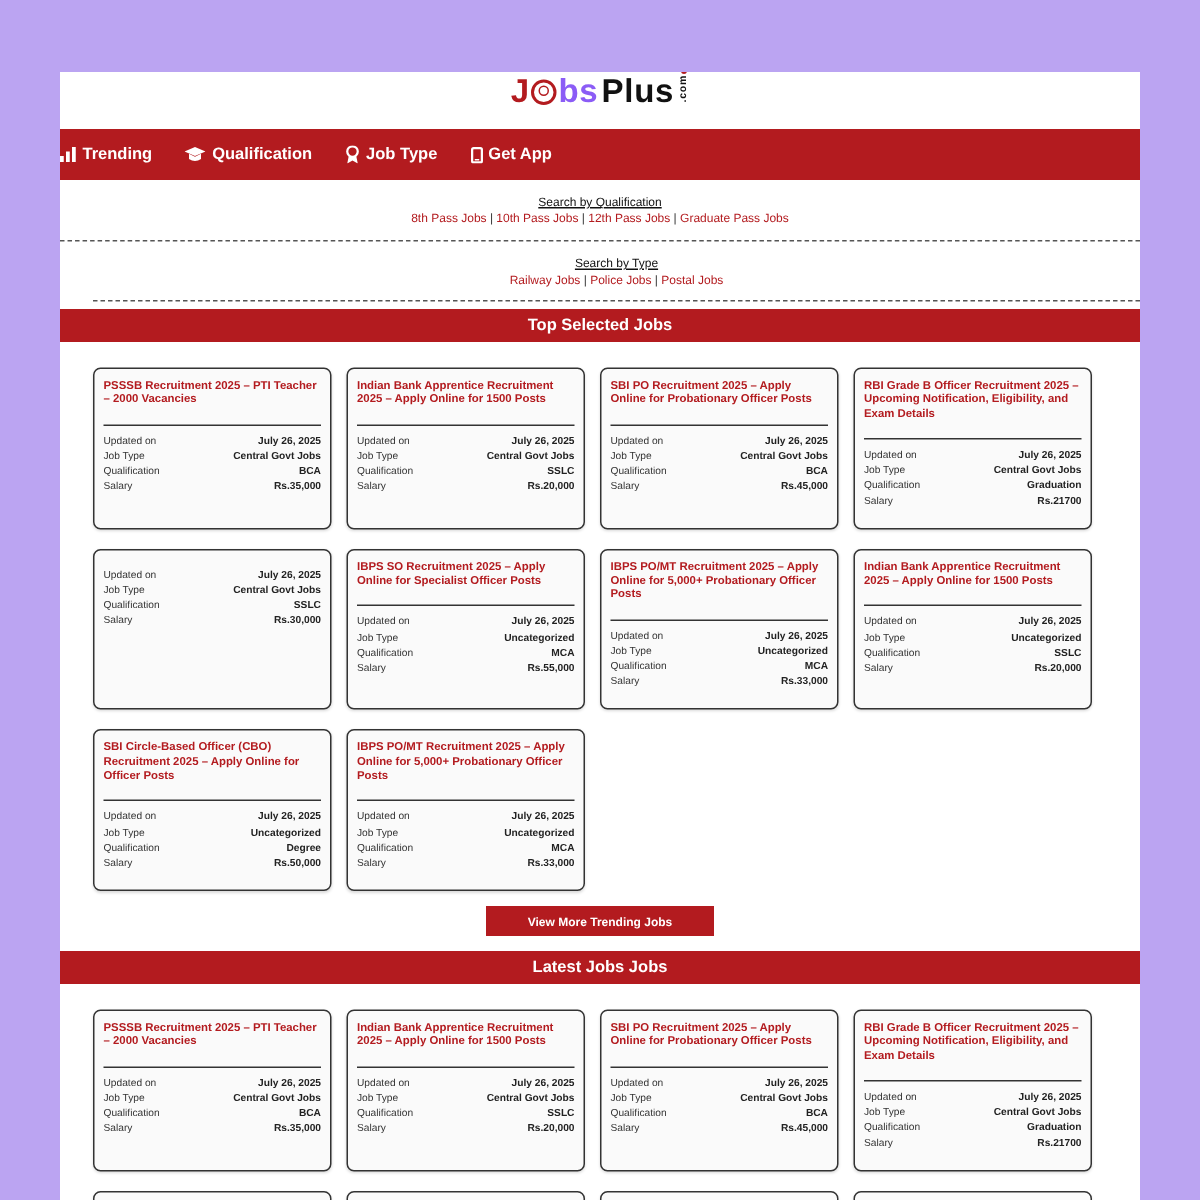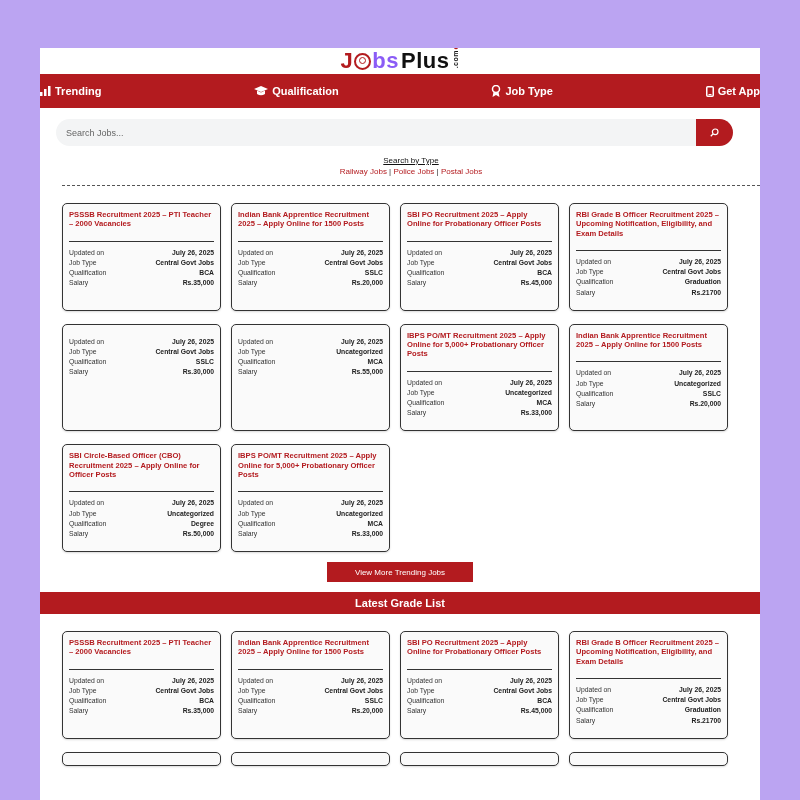--- a/index.html
+++ b/index.html
@@ -10,21 +10,21 @@
   .logo-bar { height: 26px; display: flex; justify-content: center; align-items: center; }
   .logo { display: flex; align-items: flex-end; font-weight: bold; font-size: 22px; letter-spacing: 0.5px; line-height: 22px; }
   .logo .j { color: #b31b1f; }
   .logo .o { display: inline-block; width: 17px; height: 17px; border: 2.5px solid #b31b1f; border-radius: 50%; margin: 0 1px 2px 1px; position: relative; }
   .logo .o::after { content: ""; position: absolute; left: 3px; top: 2px; width: 5px; height: 5px; border: 1.5px solid #b31b1f; border-radius: 50%; }
   .logo .bs { color: #8b5cf6; }
   .logo .plus { color: #111; margin-left: 2px; }
   .logo .com { font-size: 7px; color: #111; writing-mode: vertical-rl; transform: rotate(180deg); margin-left: 3px; line-height: 7px; position: relative; padding-top: 4px; }
   .logo .com::before { content: ""; position: absolute; bottom: -5px; left: 1px; width: 4px; height: 4px; border-radius: 50%; background: #b31b1f; }
 
-  .nav { height: 34px; background: #b31b1f; display: flex; justify-content: space-between; align-items: center; gap: 22px; margin-top: 0px; }
+  .nav { height: 34px; background: #b31b1f; display: flex; justify-content: flex-start; align-items: center; gap: 22px; margin-top: 12px; }
   .nav-item { color: #fff; font-weight: bold; font-size: 11px; display: flex; align-items: center; gap: 4px; cursor: pointer; }
   .nav-item .ic { font-size: 11px; display: inline-flex; align-items: center; }
 
   .search-wrap { margin: 11px 27px 0 16px; height: 27px; display: flex; }
   .search-input { flex: 1; height: 27px; border: none; background: #f3f4f5; border-radius: 14px 0 0 14px; padding-left: 10px; font-size: 9px; color: #555; font-family: "Liberation Sans", sans-serif; outline: none; }
   .search-input::placeholder { color: #666; }
   .search-btn { width: 37px; height: 27px; background: #b31b1f; border: none; border-radius: 0 14px 14px 0; display: flex; align-items: center; justify-content: center; cursor: pointer; }
 
   .filter { text-align: center; font-size: 8px; }
   .filter-title { color: #111; text-decoration: underline; display: block; }
@@ -41,21 +41,21 @@
   .g1 { margin-top: 17px; }
   .g2 { margin-top: 17px; }
   .card { border: 1.3px solid #333; border-radius: 5px; background: #fafafa; padding: 6px 6px 6px 6px; box-shadow: 0 1px 2px rgba(0,0,0,0.15); cursor: pointer; }
   .card-title { color: #b31b1f; font-weight: bold; font-size: 7.6px; line-height: 9.3px; padding-bottom: 12px; border-bottom: 1px solid #333; }
   .card-rows { margin-top: 6px; }
   .row { display: flex; justify-content: space-between; font-size: 6.8px; line-height: 10.2px; color: #333; }
   .row .v { font-weight: bold; color: #222; }
   .card-pad { height: 6px; }
 
   .more-wrap { display: flex; justify-content: center; margin-top: 10px; }
-  .more-btn { background: #b31b1f; color: #fff; font-weight: normal; font-size: 8px; padding: 0 28px; height: 20px; display: flex; align-items: center; border: none; cursor: pointer; font-family: "Liberation Sans", sans-serif; }
+  .more-btn { background: #b31b1f; color: #fff; font-weight: bold; font-size: 8px; padding: 0 28px; height: 20px; display: flex; align-items: center; border: none; cursor: pointer; font-family: "Liberation Sans", sans-serif; }
   .sb2 { margin-top: 10px; }
 </style>
 </head>
 <body>
 
 <div class="page">
 
   <div class="logo-bar">
     <div class="logo">
       <span class="j">J</span>
@@ -99,40 +99,36 @@
       <span class="ic">
         <svg width="8" height="11" viewBox="0 0 8 11">
             <rect x="0.75" y="0.75" width="6.5" height="9.5" rx="1" fill="none" stroke="#fff" stroke-width="1.5"></rect>
             <rect x="2.5" y="8" width="3" height="1" fill="#fff"></rect>
           </svg>
       </span>
       <span>Get App</span>
     </div>
   </nav>
 
-  <div class="search-wrap">
-    <input class="search-input" type="text" placeholder="Search Jobs..." style="">
-    <button class="search-btn">
-      <span>
-        <svg width="9" height="9" viewBox="0 0 9 9">
-            <circle cx="5.2" cy="3.8" r="2.8" fill="none" stroke="#fff" stroke-width="1.2"></circle>
-            <line x1="3.2" y1="5.8" x2="0.8" y2="8.2" stroke="#fff" stroke-width="1.3"></line>
-          </svg>
-      </span>
-    </button>
+
+  <div class="filter f1">
+    <span class="filter-title">Search by Qualification</span>
+    <div class="filter-links">
+      <a href="#">8th Pass Jobs</a><span class="sep"> | </span><a href="#">10th Pass Jobs</a><span class="sep"> | </span><a href="#">12th Pass Jobs</a><span class="sep"> | </span><a href="#">Graduate Pass Jobs</a>
+    </div>
   </div>
-
 
   <div class="filter f2">
     <span class="filter-title">Search by Type</span>
     <div class="filter-links">
       <a href="#">Railway Jobs</a><span class="sep"> | </span><a href="#">Police Jobs</a><span class="sep"> | </span><a href="#">Postal Jobs</a>
     </div>
   </div>
 
+  <div class="section-bar sb1">Top Selected Jobs</div>
 
   <div class="grid g1" id="grid-top">
       <div class="card">
         <div class="card-title">PSSSB Recruitment 2025 – PTI Teacher – 2000 Vacancies</div>
         <div class="card-rows">
           <div class="row">
             <span>Updated on</span>
             <span class="v">July 26, 2025</span>
           </div>
           <div class="row">
@@ -231,20 +227,21 @@
             <span class="v">SSLC</span>
           </div>
           <div class="row">
             <span>Salary</span>
             <span class="v">Rs.30,000</span>
           </div>
         </div>
         <div class="card-pad"></div>
       </div>
       <div class="card">
+        <div class="card-title">IBPS SO Recruitment 2025 – Apply Online for Specialist Officer Posts</div>
         <div class="card-rows">
           <div class="row">
             <span>Updated on</span>
             <span class="v">July 26, 2025</span>
           </div>
           <div class="row">
             <span>Job Type</span>
             <span class="v">Uncategorized</span>
           </div>
           <div class="row">
@@ -345,21 +342,21 @@
           </div>
         </div>
         <div class="card-pad"></div>
       </div>
     </div>
 
   <div class="more-wrap">
     <button class="more-btn">View More Trending Jobs</button>
   </div>
 
-  <div class="section-bar sb2">Latest Grade List</div>
+  <div class="section-bar sb2">Latest Jobs Jobs</div>
 
   <div class="grid g2" id="grid-latest">
       <div class="card">
         <div class="card-title">PSSSB Recruitment 2025 – PTI Teacher – 2000 Vacancies</div>
         <div class="card-rows">
           <div class="row">
             <span>Updated on</span>
             <span class="v">July 26, 2025</span>
           </div>
           <div class="row">

